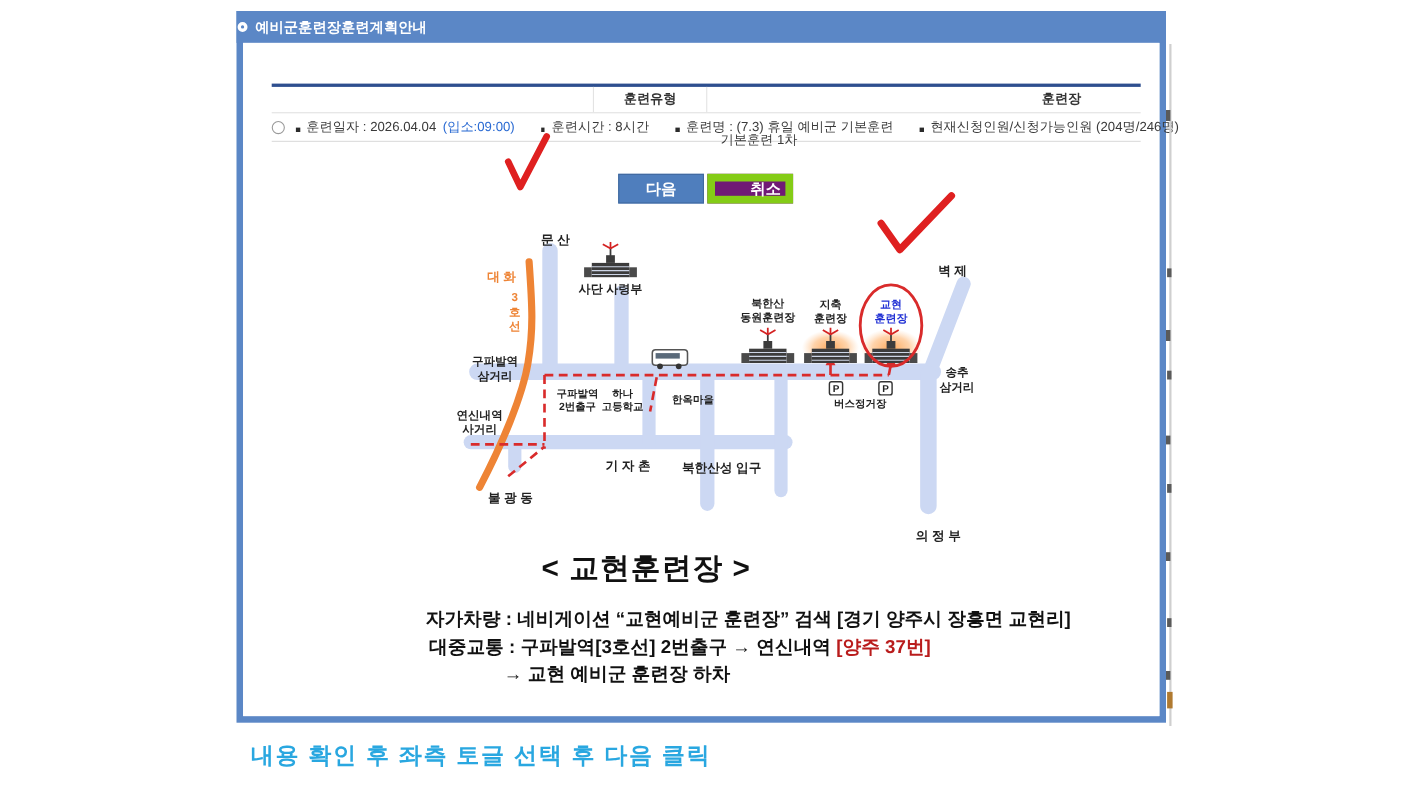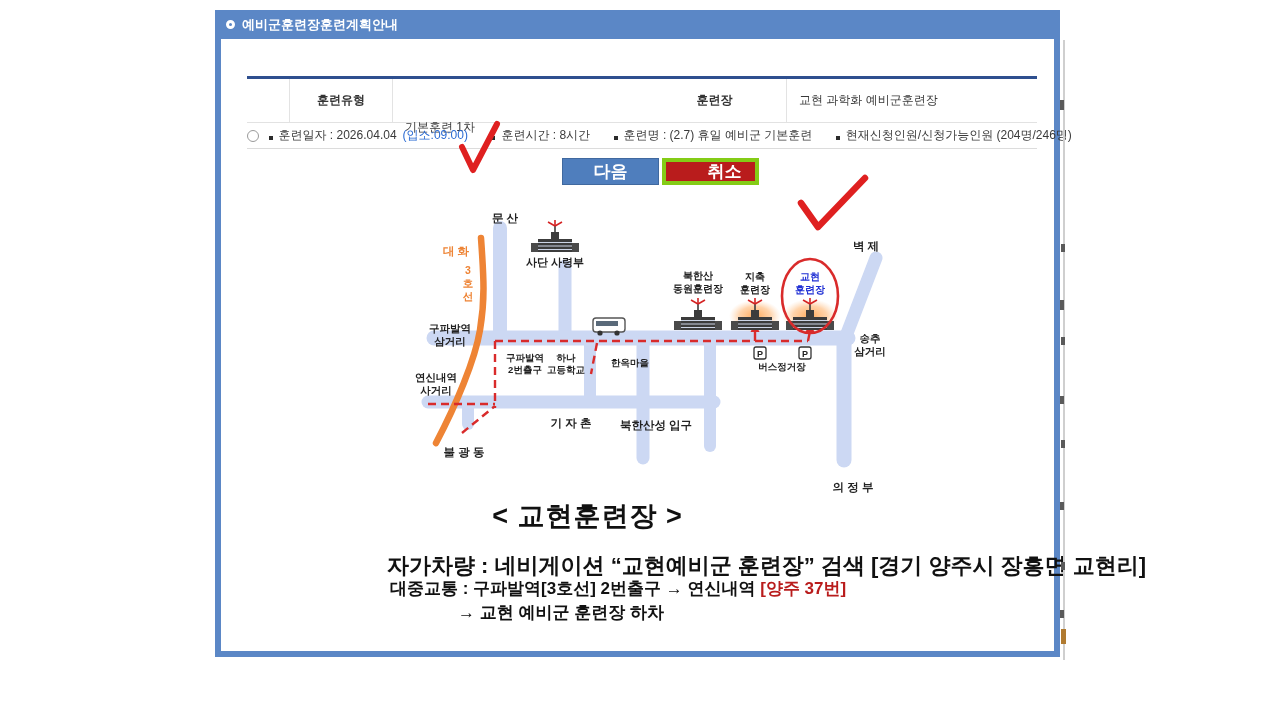--- a/index.html
+++ b/index.html
@@ -8,65 +8,65 @@
   .page { position:relative; width:1280px; height:720px; background:#fff; overflow:hidden; }
 
   
   .window {
     position:absolute; left:215px; top:10px; width:845px; height:647px;
     background:#fff; border:6px solid #5b87c6;
   }
   .titlebar {
     position:absolute; left:-6px; top:-6px; width:845px; height:29px;
     background:#5b87c6; color:#fff; display:flex; align-items:center;
-    padding-left:11px; gap:7px;
+    padding-left:1px; gap:7px;
   }
   .titlebar .ring {
     width:9px; height:9px; border:3px solid #ffffff; border-radius:50%;
     display:inline-block;
   }
   .titlebar .ttl { font-size:13px; font-weight:bold; letter-spacing:0px; }
 
   .content { position:absolute; left:0; top:23px; width:833px; height:612px; background:#fff; }
 
   
   .plan-table { position:absolute; left:26px; top:37px; width:790px; border-top:3px solid #2e4f8f; font-size:12px; color:#3a3a3a; }
-  .t-head { display:flex; height:44px; border-bottom:1px solid #e2e2e2; align-items:stretch;justify-content:flex-end; }
+  .t-head { display:flex; height:24px; border-bottom:1px solid #e2e2e2; align-items:stretch;justify-content:flex-end; }
   .t-head .cell { display:flex; align-items:center; border-right:1px solid #e3e3e3; }
   .t-head .cell:last-child { border-right:none; }
   .c-radio { width:43px; justify-content:center; }
   .c-tlabel { width:103px; justify-content:center; font-weight:bold; color:#333; }
   .c-tvalue { width:250px; padding-left:12px;margin-top:48px; }
   .c-plabel { width:144px; justify-content:center; font-weight:bold; color:#333; }
   .c-pvalue { width:250px; padding-left:12px; }
   .t-row { display:flex; height:26px; border-bottom:1px solid #dcdcdc; align-items:center; font-size:12px; }
   .t-row .r-radio { width:43px; display:flex; justify-content:center; }
   .radio {
     width:12px; height:12px; border:1px solid #9a9a9a; border-radius:50%;
     background:#fff; display:inline-block; cursor:pointer;
   }
   .r-items { display:flex; align-items:center; gap:24px; padding-left:10px; white-space:nowrap; }
   .r-item { display:flex; align-items:center; gap:6px; }
   .r-item .bullet { width:3.5px; height:3.5px; background:#2b2b2b; display:inline-block; margin-top:5px; }
   .r-item .hl { color:#2b6bd3; }
 
   
   .btn-row { position:absolute; left:341px; top:119px; display:flex; gap:3px; }
-  .btn { width:97px; height:27px; color:#fff; font-weight:bold; font-size:17px;
+  .btn { width:78px; height:27px; color:#fff; font-weight:bold; font-size:14px;
          display:flex; align-items:center; justify-content:center; cursor:pointer; }
   .btn-next { background:#4f7ebd; border:1px solid #40699f; }
-  .btn-cancel { background:#b91c1c; border:4px solid #84cc16;padding-left:28px; }
+  .btn-cancel { background:#701a75; border:7px solid #84cc16;padding-left:28px; }
 
   
   .map-svg { position:absolute; left:190px; top:155px; }
 
   
   .desc-title { position:absolute; left:0; top:459px; width:713px; text-align:center;
     font-size:27px; font-weight:800; color:#111; letter-spacing:1px; padding-left:20px; }
-  .desc-line1 { position:absolute; left:166px; top:512px; font-size:22px; font-weight:700; color:#111; white-space:nowrap; }
+  .desc-line1 { position:absolute; left:166px; top:512px; font-size:17px; font-weight:700; color:#111; white-space:nowrap; }
   .desc-line2 { position:absolute; left:169px; top:538px; font-size:17px; font-weight:700; color:#111; white-space:nowrap; }
   .desc-line2 .bus-hl { color:#b91c1c; }
   .desc-line3 { position:absolute; left:237px; top:562px; font-size:17px; font-weight:700; color:#111; white-space:nowrap;text-align:center; }
 
   
   .check { position:absolute; pointer-events:none; }
   .check1 { left:236px; top:80px; }
   .check2 { left:572px; top:134px; }
 
   
@@ -91,39 +91,38 @@
     </div>
 
     <div class="content">
 
       <div class="plan-table">
         <div class="t-head">
           <div class="cell c-radio"></div>
           <div class="cell c-tlabel">훈련유형</div>
           <div class="cell c-tvalue">기본훈련 1차</div>
           <div class="cell c-plabel">훈련장</div>
-          <div class="cell c-pvalue">교현 과학화 예비군훈련장</div>
         </div>
         <div class="t-row">
           <div class="r-radio">
             <span class="radio"></span>
           </div>
           <div class="r-items">
             <span class="r-item">
               <span class="bullet"></span>
               <span>훈련일자 : 2026.04.04</span>
                 <span class="hl">(입소:09:00)</span>
             </span>
             <span class="r-item">
               <span class="bullet"></span>
               <span>훈련시간 : 8시간</span>
             </span>
             <span class="r-item">
               <span class="bullet"></span>
-              <span>훈련명 : (2.7) 휴일 예비군 기본훈련</span>
+              <span>훈련명 : (7.3) 휴일 예비군 기본훈련</span>
             </span>
             <span class="r-item">
               <span class="bullet"></span>
               <span>현재신청인원/신청가능인원 (204명/246명)</span>
             </span>
           </div>
         </div>
       </div>
 
       <div class="btn-row">
@@ -249,20 +248,21 @@
       <svg class="check check1" width="46" height="58" viewBox="0 0 46 58">
         <polyline points="5,28 16,51 40,5" fill="none" stroke="#df2020" stroke-width="6" stroke-linecap="round" stroke-linejoin="round"></polyline>
       </svg>
       <svg class="check check2" width="80" height="60" viewBox="0 0 80 60">
         <polyline points="8,30 25,54 72,5" fill="none" stroke="#df2020" stroke-width="6.5" stroke-linecap="round" stroke-linejoin="round"></polyline>
       </svg>
 
     </div>
   </div>
 
+  <div class="caption">내용 확인 후 좌측 토글 선택 후 다음 클릭</div>
 
   <div class="edge-line"></div>
   <div class="sliver" style="left:1060px; top:100px; height:10px;"></div>
   <div class="sliver" style="left:1061px; top:244px;"></div>
   <div class="sliver" style="left:1060px; top:300px; height:10px;"></div>
   <div class="sliver" style="left:1061px; top:337px;"></div>
   <div class="sliver" style="left:1060px; top:396px;"></div>
   <div class="sliver" style="left:1061px; top:440px;"></div>
   <div class="sliver" style="left:1060px; top:502px;"></div>
   <div class="sliver" style="left:1061px; top:562px;"></div>

